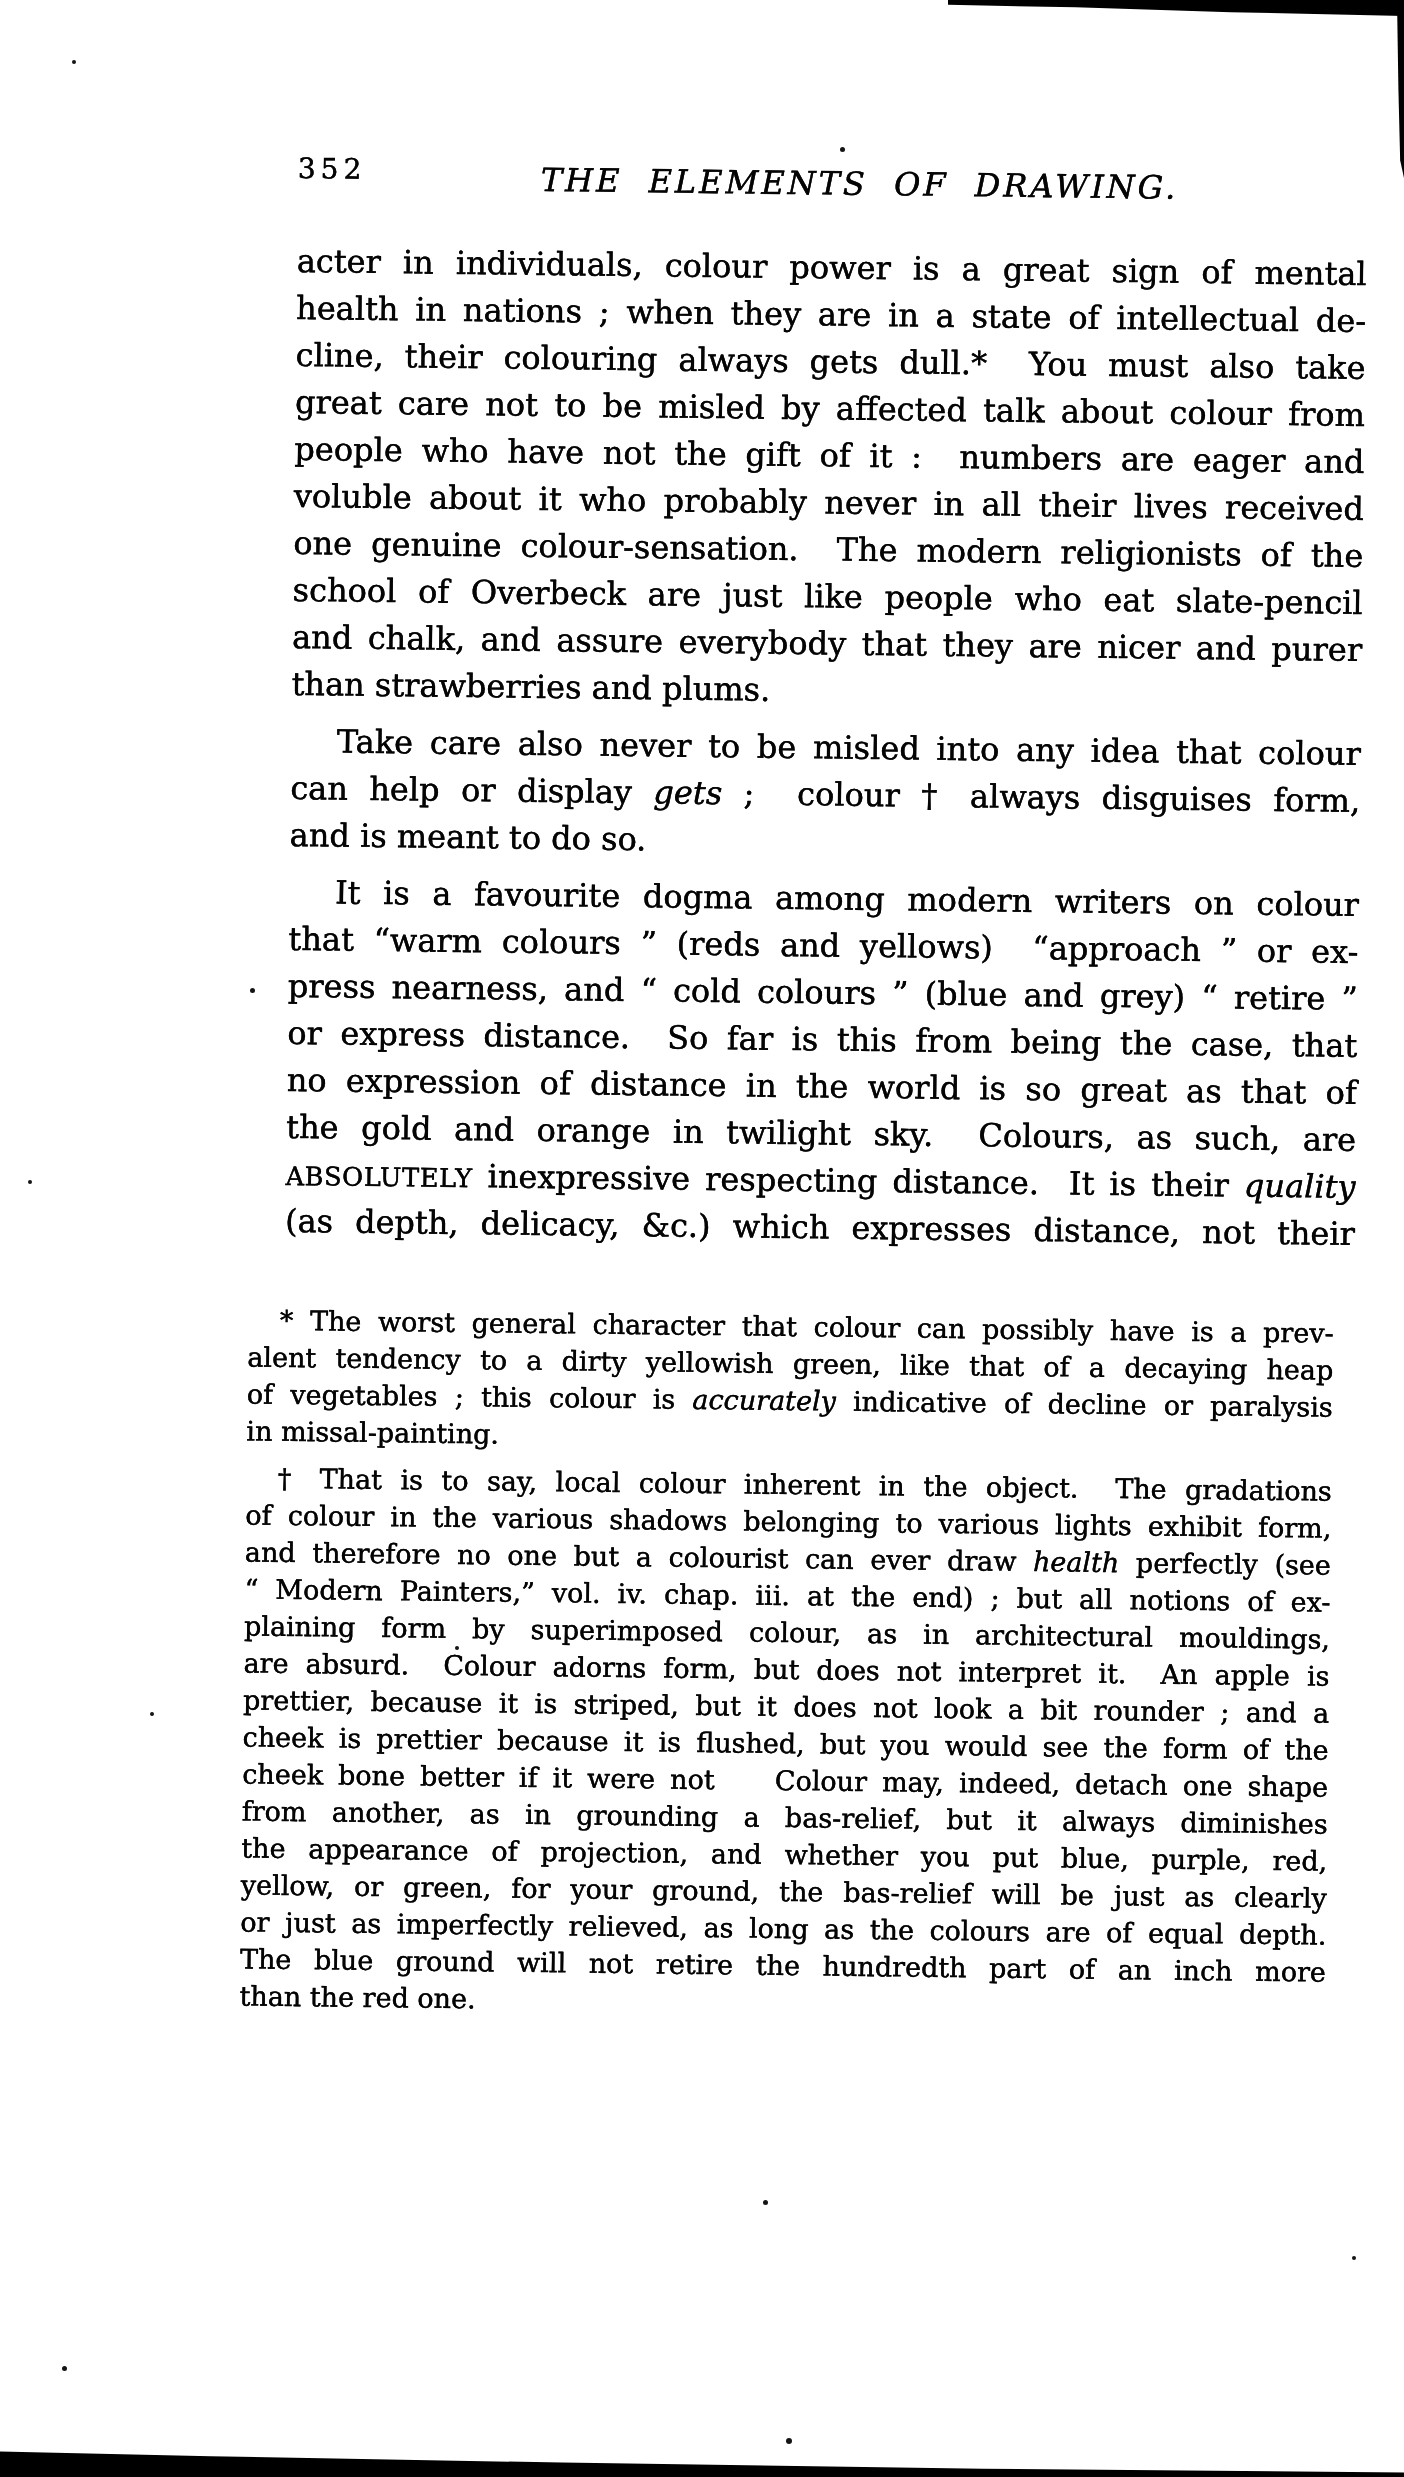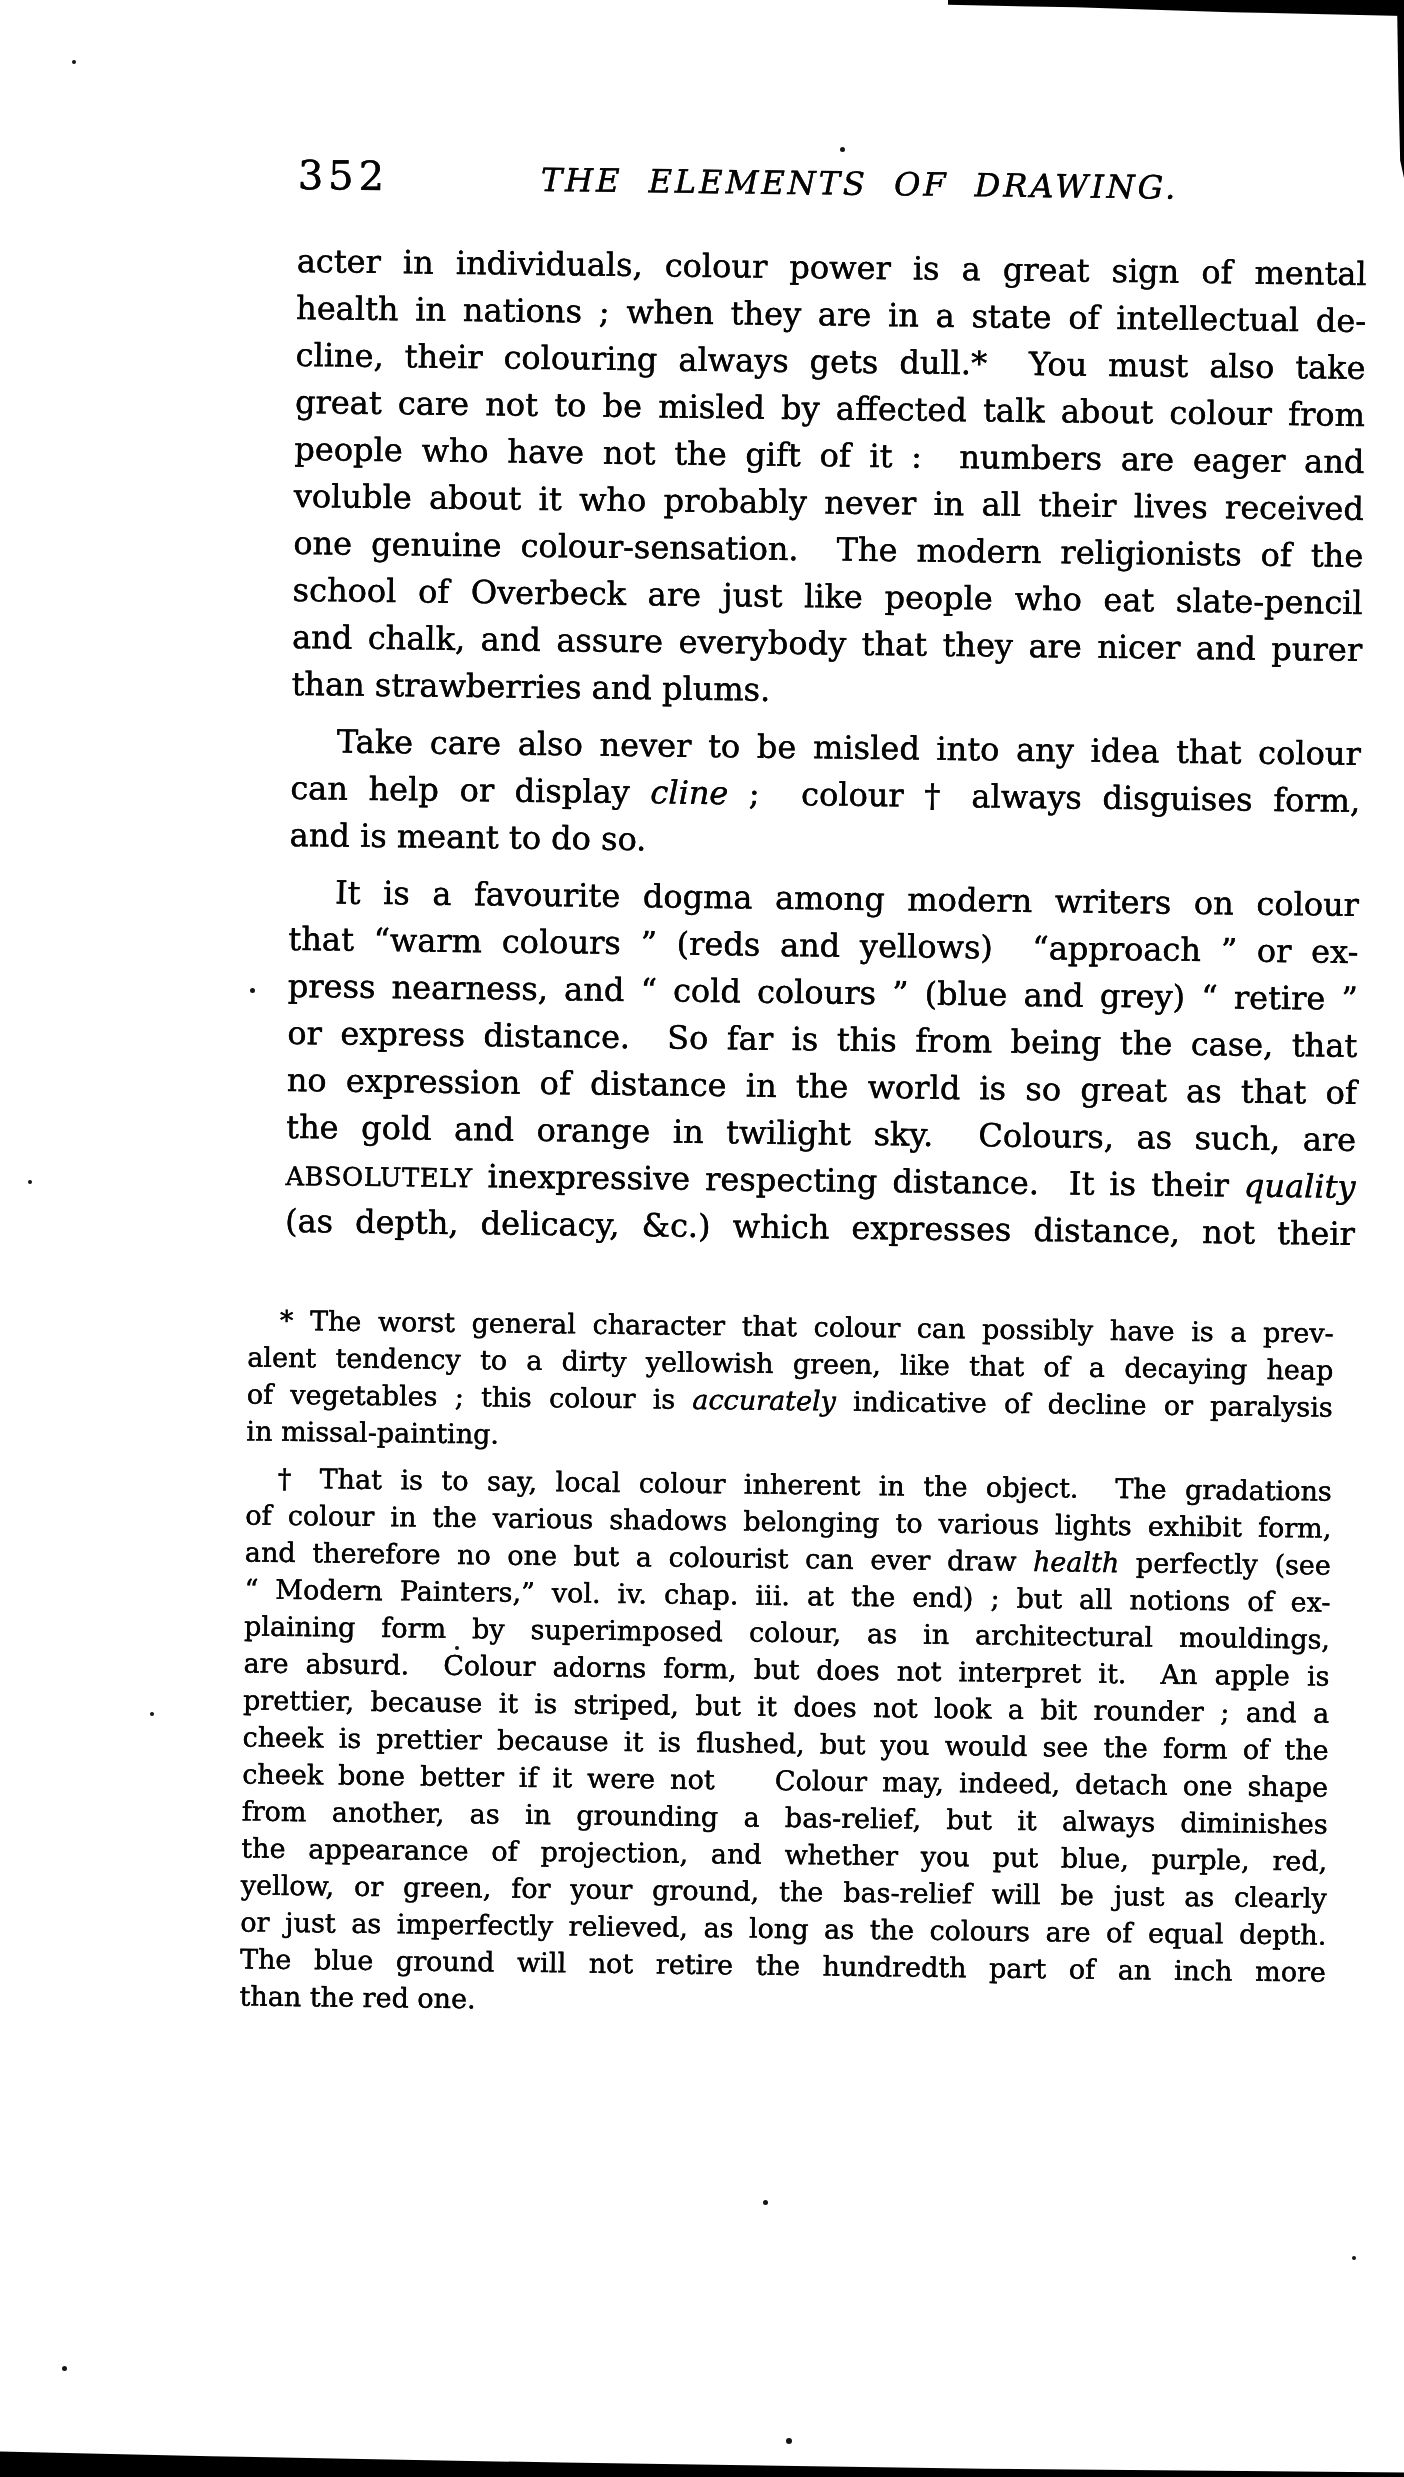--- a/index.html
+++ b/index.html
@@ -20,21 +20,21 @@
     transform-origin: 300px 160px;
   }
   .ink {
     color: #040404;
     -webkit-text-stroke: 0.35px #000;
     text-shadow: 0 0 0.5px rgba(0,0,0,0.85);
   }
   .page-number {
     position: absolute;
     left: 298px; top: 152px;
-    font-size: 40px;
+    font-size: 28px;
     letter-spacing: 5px;
   }
   .running-title {
     position: absolute;
     left: 541px; top: 158px;
     font-size: 32px;
     font-style: italic;
     letter-spacing: 3px;
     word-spacing: 13px;
     white-space: nowrap;
@@ -105,21 +105,21 @@
           <div class="tline"><span>great care not to be misled by affected talk about colour from</span></div>
           <div class="tline"><span>people who have not the gift of it :  numbers are eager and</span></div>
           <div class="tline"><span>voluble about it who probably never in all their lives received</span></div>
           <div class="tline"><span>one genuine colour-sensation.  The modern religionists of the</span></div>
           <div class="tline"><span>school of Overbeck are just like people who eat slate-pencil</span></div>
           <div class="tline"><span>and chalk, and assure everybody that they are nicer and purer</span></div>
           <div class="tline last"><span>than strawberries and plums.</span></div>
         </div>
         <div class="para indent">
           <div class="tline"><span>Take care also never to be misled into any idea that colour</span></div>
-          <div class="tline"><span>can help or display </span><span class="s-i">cline</span><span> ;  colour † always disguises form,</span></div>
+          <div class="tline"><span>can help or display </span><span class="s-i">gets</span><span> ;  colour † always disguises form,</span></div>
           <div class="tline last"><span>and is meant to do so.</span></div>
         </div>
         <div class="para indent">
           <div class="tline"><span>It is a favourite dogma among modern writers on colour</span></div>
           <div class="tline"><span>that “warm colours ” (reds and yellows)  “approach ” or ex-</span></div>
           <div class="tline"><span>press nearness, and “ cold colours ” (blue and grey) “ retire ”</span></div>
           <div class="tline"><span>or express distance.  So far is this from being the case, that</span></div>
           <div class="tline"><span>no expression of distance in the world is so great as that of</span></div>
           <div class="tline"><span>the gold and orange in twilight sky.  Colours, as such, are</span></div>
           <div class="tline"><span class="s-sc">ABSOLUTELY</span><span> inexpressive respecting distance.  It is their </span><span class="s-i">quality</span></div>

